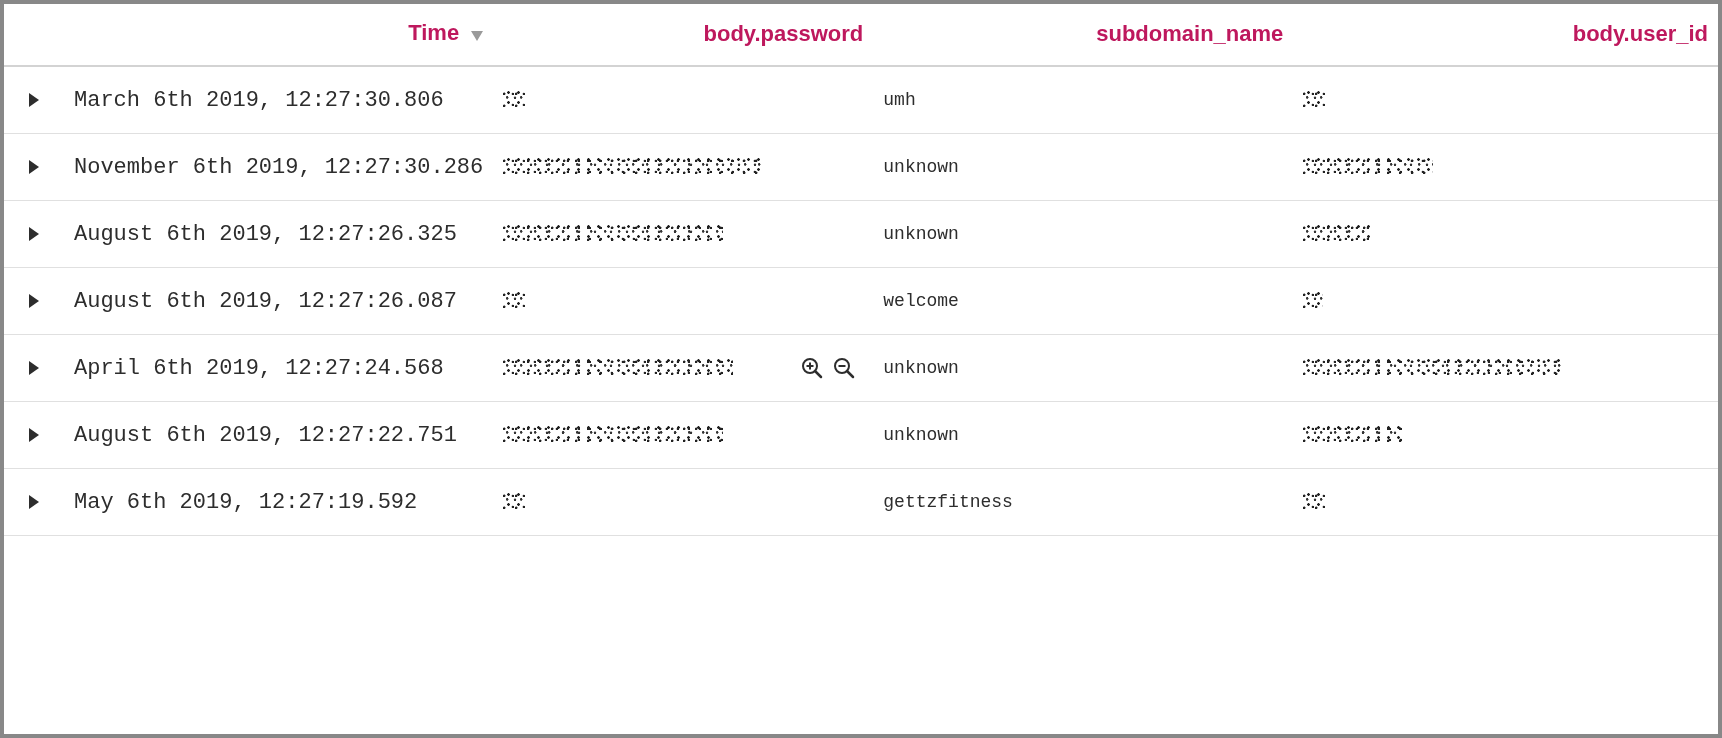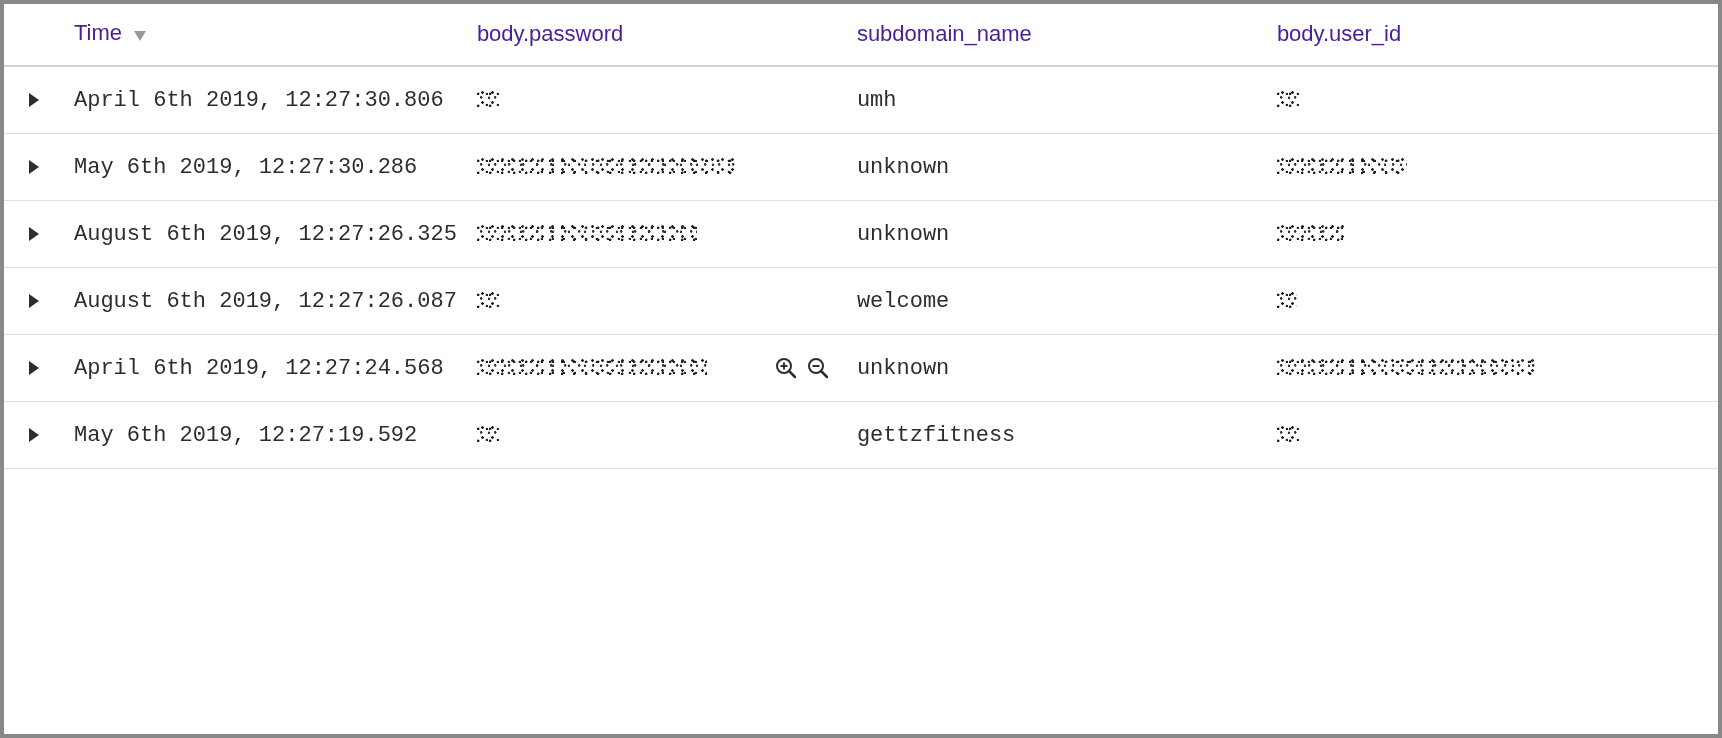--- a/index.html
+++ b/index.html
@@ -14,24 +14,24 @@
     width: 1722px;
     height: 738px;
     background: #fff;
     overflow: hidden;
   }
   table {
     width: 100%;
     border-collapse: collapse;
   }
   thead th {
-    text-align: left;
-    font-weight: 400;
+    text-align: right;
+    font-weight: 700;
     font-size: 22px;
-    color: #4c1d95;
+    color: #be185d;
     padding: 16px 10px 18px 10px;
     border-bottom: 2px solid #d3d3d3;
   }
   th.col-expand { width: 60px; }
   th.col-time   { width: 400px; }
   th.col-pw     { width: 380px; }
   th.col-sub    { width: 420px; }
   th.col-uid    { width: auto; }
   .sort-caret {
     display: inline-block;
@@ -51,21 +51,21 @@
     width: 60px;
   }
   .expand-caret svg { display: block; margin: 0 auto; }
   td.cell-time {
     font-family: "SFMono-Regular", Consolas, "Liberation Mono", Menlo, monospace;
     font-size: 22px;
     white-space: nowrap;
   }
   td.cell-sub {
     font-family: "SFMono-Regular", Consolas, "Liberation Mono", Menlo, monospace;
-    font-size: 22px;
+    font-size: 18px;
   }
   .redacted {
     display: inline-block;
     height: 18px;
     background:
       radial-gradient(circle at 10% 40%, #222 1px, transparent 1.6px),
       radial-gradient(circle at 30% 60%, #333 1px, transparent 1.6px),
       radial-gradient(circle at 55% 35%, #222 1px, transparent 1.6px),
       radial-gradient(circle at 75% 55%, #333 1px, transparent 1.6px),
       radial-gradient(circle at 90% 45%, #222 1px, transparent 1.6px);
@@ -108,30 +108,30 @@
         <th class="col-uid">
           <span>body.user_id</span>
         </th>
       </tr>
     </thead>
     <tbody id="tbody">
         <tr>
           <td class="cell-expand"><span class="expand-caret"><svg width="10" height="14" viewBox="0 0 10 14">
                 <polygon points="0,0 10,7 0,14" fill="#2d2d2d"></polygon>
               </svg></span></td>
-          <td class="cell-time">April 6th 2019, 12:27:30.806</td>
+          <td class="cell-time">March 6th 2019, 12:27:30.806</td>
           <td><span class="redacted" style="width: 24px;"></span></td>
           <td class="cell-sub">umh</td>
           <td><span class="redacted" style="width: 22px;"></span></td>
         </tr>
         <tr>
           <td class="cell-expand"><span class="expand-caret"><svg width="10" height="14" viewBox="0 0 10 14">
                 <polygon points="0,0 10,7 0,14" fill="#2d2d2d"></polygon>
               </svg></span></td>
-          <td class="cell-time">May 6th 2019, 12:27:30.286</td>
+          <td class="cell-time">November 6th 2019, 12:27:30.286</td>
           <td><span class="redacted" style="width: 260px;"></span></td>
           <td class="cell-sub">unknown</td>
           <td><span class="redacted" style="width: 130px;"></span></td>
         </tr>
         <tr>
           <td class="cell-expand"><span class="expand-caret"><svg width="10" height="14" viewBox="0 0 10 14">
                 <polygon points="0,0 10,7 0,14" fill="#2d2d2d"></polygon>
               </svg></span></td>
           <td class="cell-time">August 6th 2019, 12:27:26.325</td>
           <td><span class="redacted" style="width: 220px;"></span></td>
@@ -169,20 +169,29 @@
                 </svg>
               </span>
             </span></td>
           <td class="cell-sub">unknown</td>
           <td><span class="redacted" style="width: 260px;"></span></td>
         </tr>
         <tr>
           <td class="cell-expand"><span class="expand-caret"><svg width="10" height="14" viewBox="0 0 10 14">
                 <polygon points="0,0 10,7 0,14" fill="#2d2d2d"></polygon>
               </svg></span></td>
+          <td class="cell-time">August 6th 2019, 12:27:22.751</td>
+          <td><span class="redacted" style="width: 220px;"></span></td>
+          <td class="cell-sub">unknown</td>
+          <td><span class="redacted" style="width: 100px;"></span></td>
+        </tr>
+        <tr>
+          <td class="cell-expand"><span class="expand-caret"><svg width="10" height="14" viewBox="0 0 10 14">
+                <polygon points="0,0 10,7 0,14" fill="#2d2d2d"></polygon>
+              </svg></span></td>
           <td class="cell-time">May 6th 2019, 12:27:19.592</td>
           <td><span class="redacted" style="width: 24px;"></span></td>
           <td class="cell-sub">gettzfitness</td>
           <td><span class="redacted" style="width: 22px;"></span></td>
         </tr>
       </tbody>
   </table>
 </div>
 
 </body></html>

